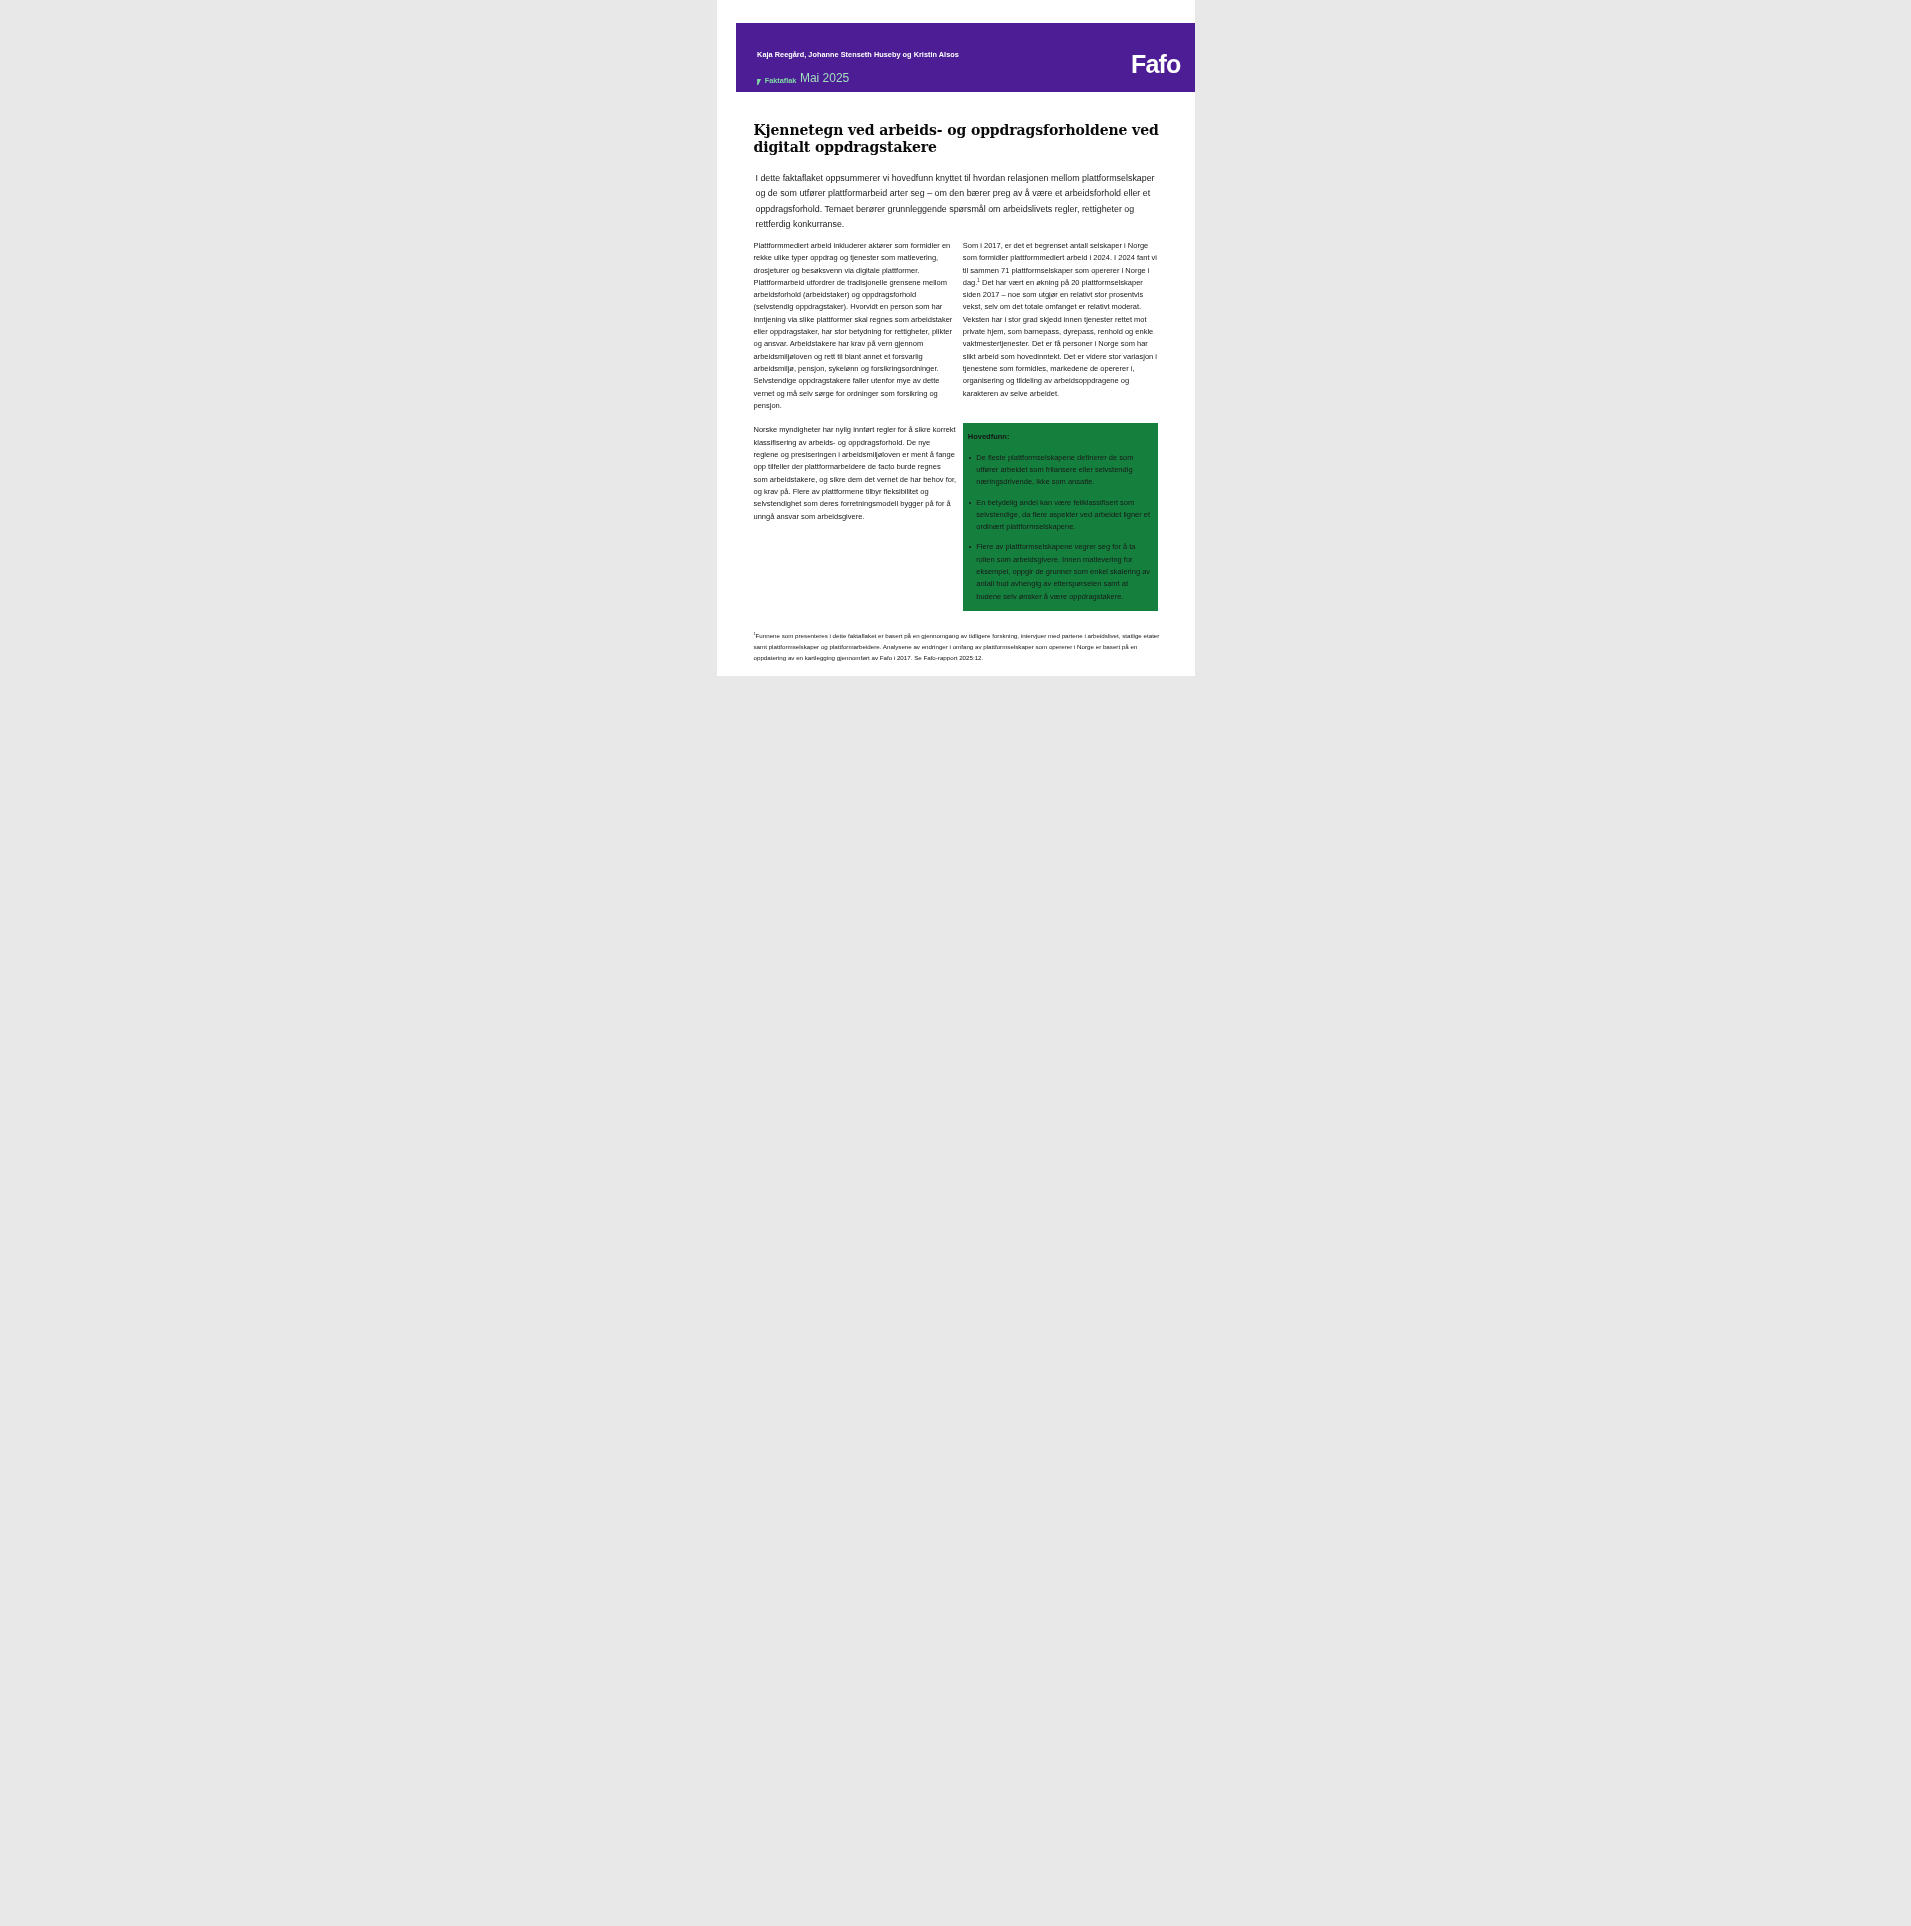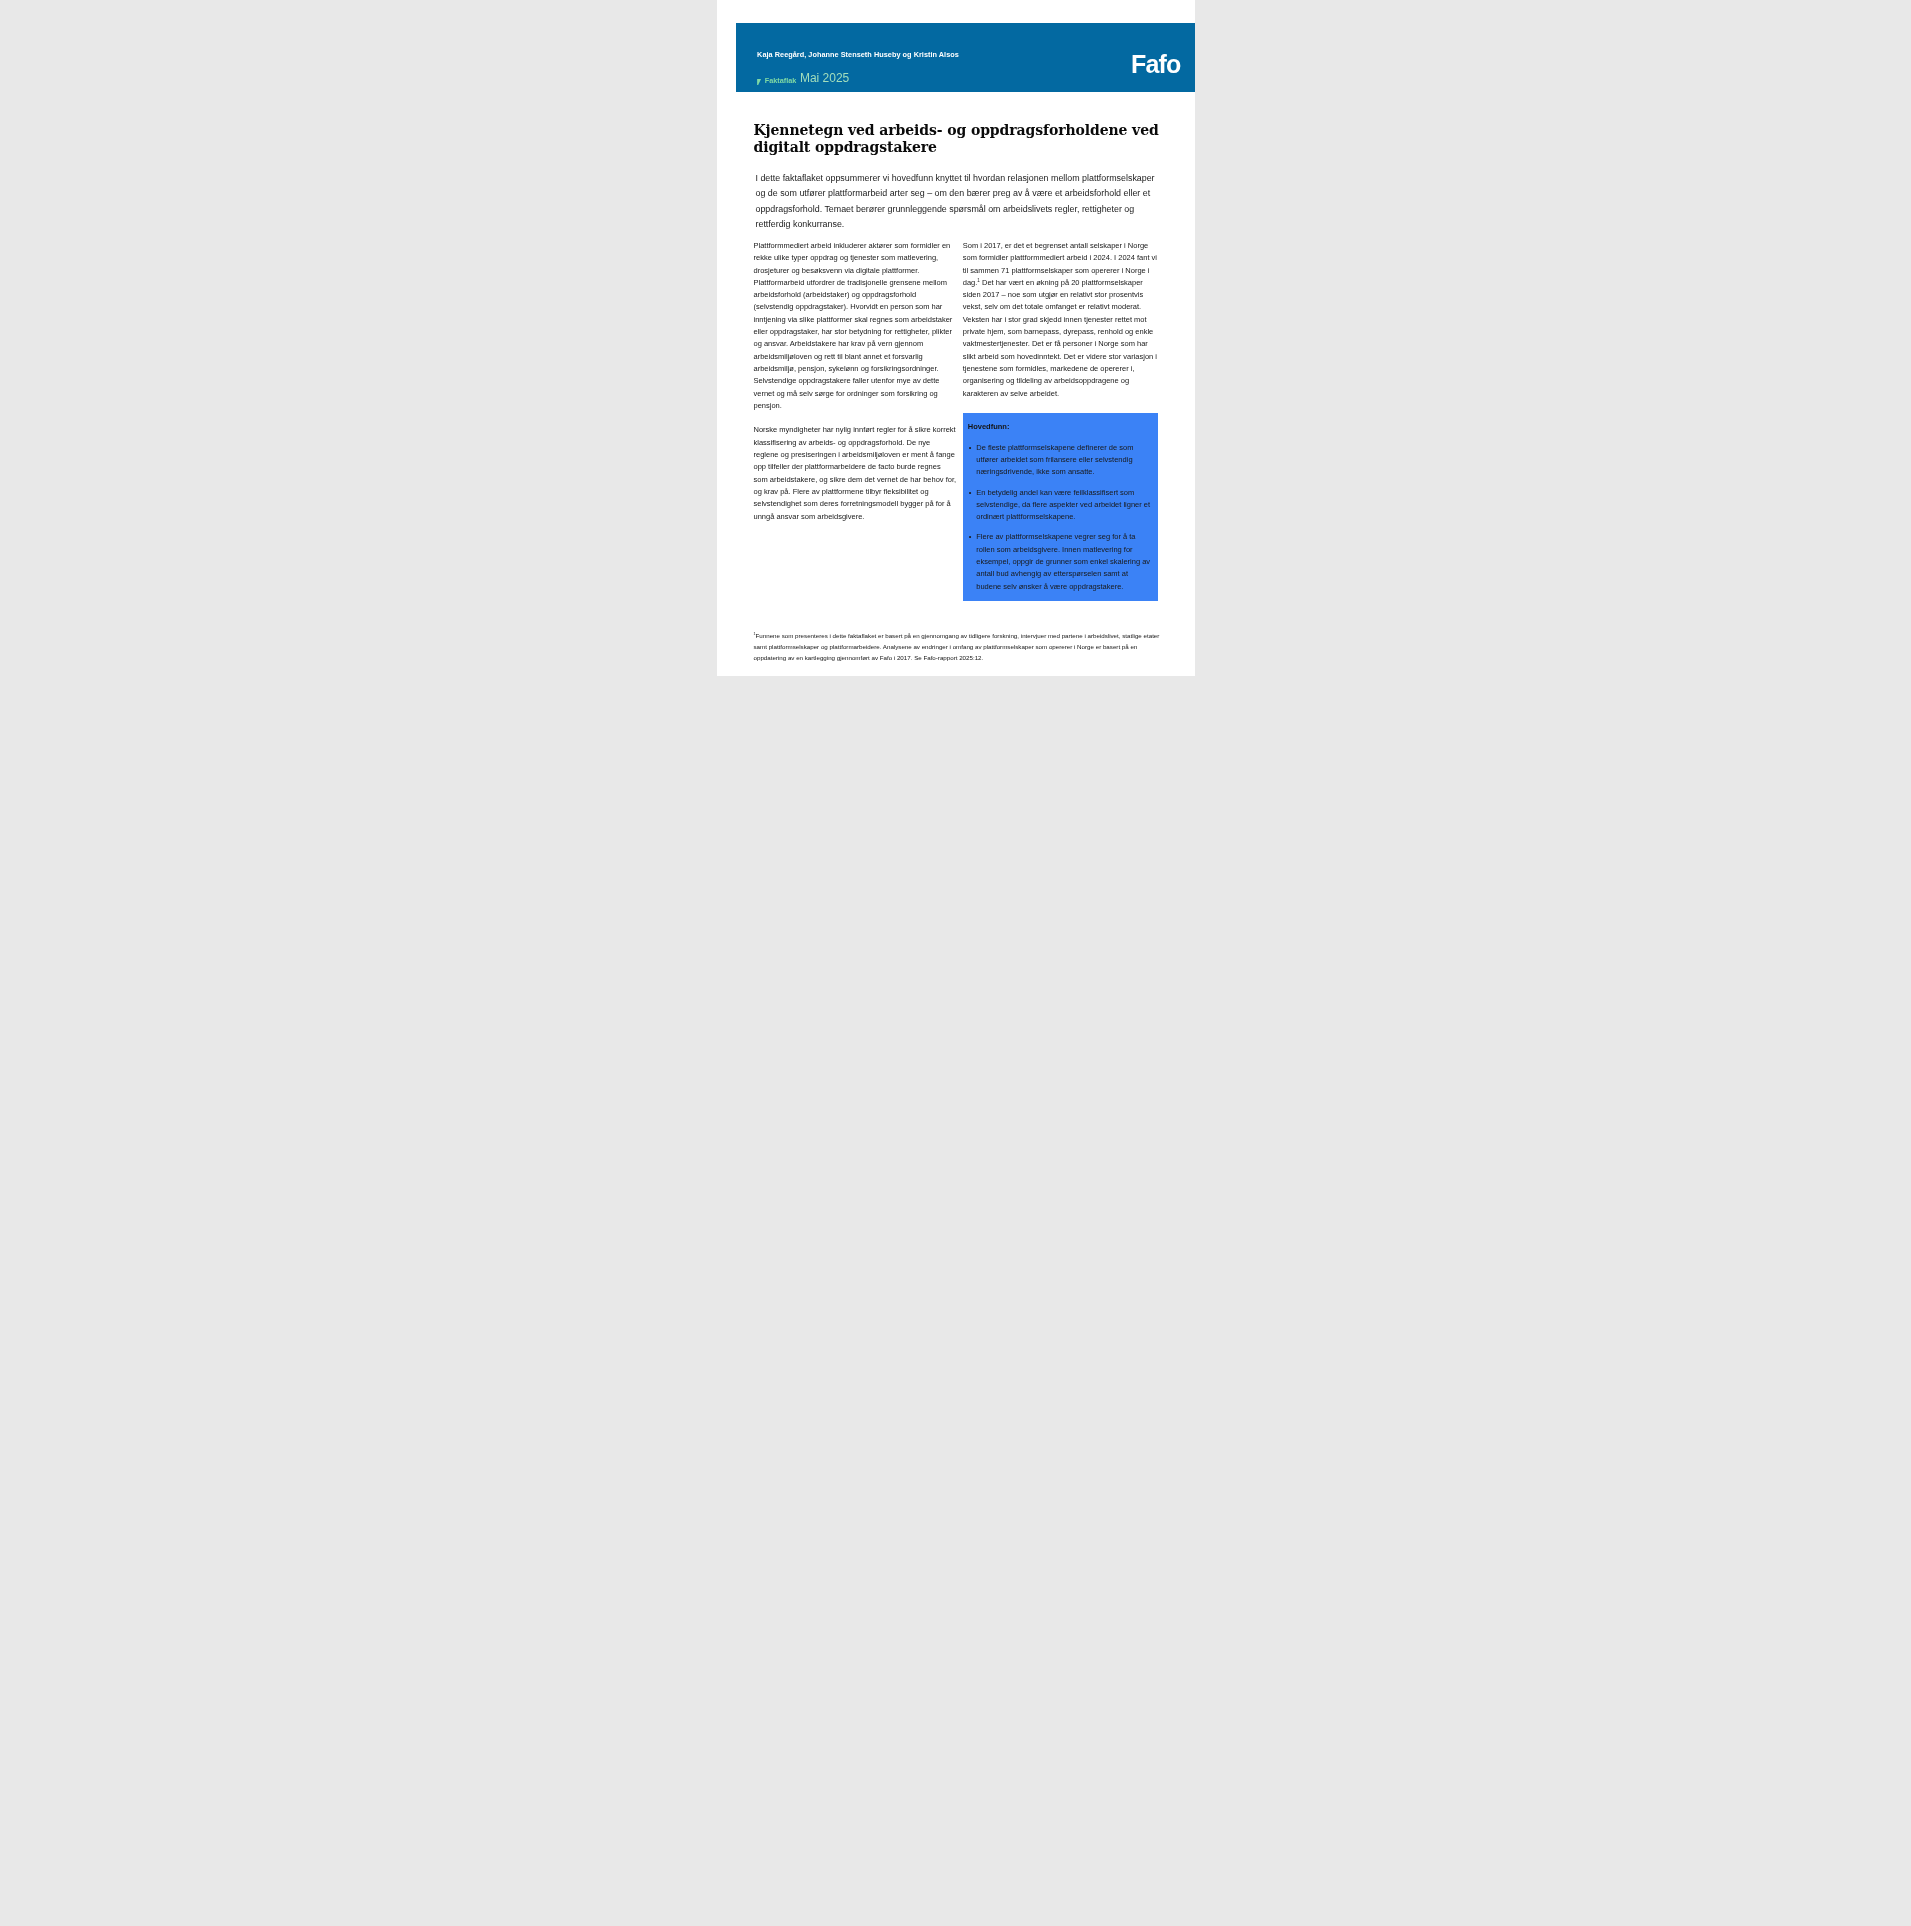--- a/index.html
+++ b/index.html
@@ -7,21 +7,21 @@
     position:relative;
     width:478px;height:676px;
     background:#ffffff;
     margin:0 auto;
     font-family:"Liberation Sans","DejaVu Sans",sans-serif;
     overflow:hidden;
   }
   
   .band{
     position:absolute;left:19px;top:23px;width:461px;height:69px;
-    background:#0369a1;
+    background:#4c1d95;
   }
   .authors{
     position:absolute;left:21.6px;top:27px;
     color:#ffffff;font-size:7.3px;font-weight:bold;letter-spacing:0.04px;
     white-space:nowrap;
   }
   .series{
     position:absolute;left:21.6px;top:48px;
     display:flex;align-items:flex-end;gap:3.5px;
   }
@@ -55,22 +55,22 @@
     display:flex;gap:6.5px;
   }
   .col{min-width:0;}
   .col-left{width:203px;}
   .col-right{width:195px;}
   .col p{margin:0;font-size:7.5px;line-height:12.3px;color:#191919;}
   .p2{margin-top:12.3px !important;}
   sup{font-size:.6em;vertical-align:super;line-height:0;}
   
   .hbox{
-    margin-top:13px;
-    background:#3b82f6;
+    margin-top:23px;
+    background:#15803d;
     padding:8.5px 5.4px 8.5px 5px;
   }
   .hhead{font-size:7.5px;line-height:12.3px;font-weight:bold;color:#141414;}
   .hbox ul{list-style:none;margin:0;padding:0;}
   .hbox li{
     display:flex;gap:3.9px;margin-top:8px;
     font-size:7.5px;line-height:12.3px;color:#191919;
   }
   .bm{flex:0 0 4.6px;text-align:center;}
   .bt{flex:1 1 auto;}

